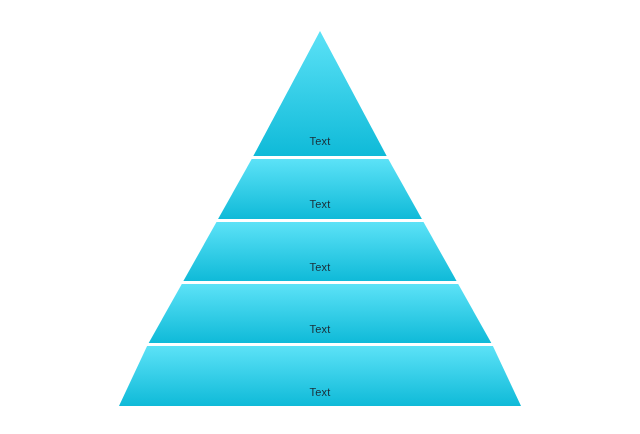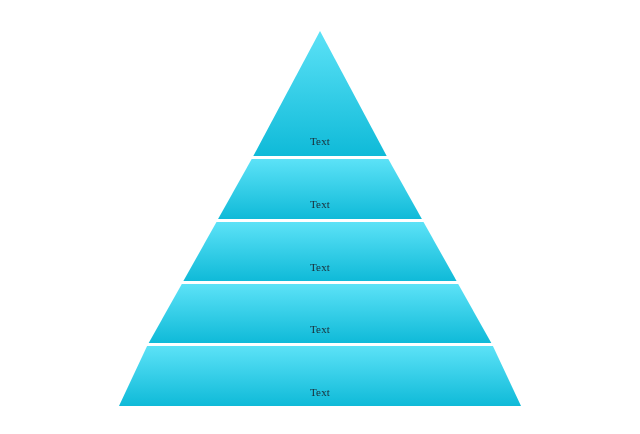--- a/index.html
+++ b/index.html
@@ -28,21 +28,20 @@
     display: block;
   }
   .tier-label {
     position: absolute;
     font-size: 11px;
     color: #1b2c36;
     white-space: nowrap;
     transform: translate(-50%, -50%);
     letter-spacing: 0.2px;
     line-height: 1;
-    font-family: Liberation Serif, serif;
   }
 </style>
 </head>
 <body>
 
 <div id="canvas">
 
   <svg id="pyramid-svg" viewBox="0 0 640 434" xmlns="http://www.w3.org/2000/svg">
     <defs>
       <linearGradient id="tierGrad" x1="0" y1="0" x2="0" y2="1">

